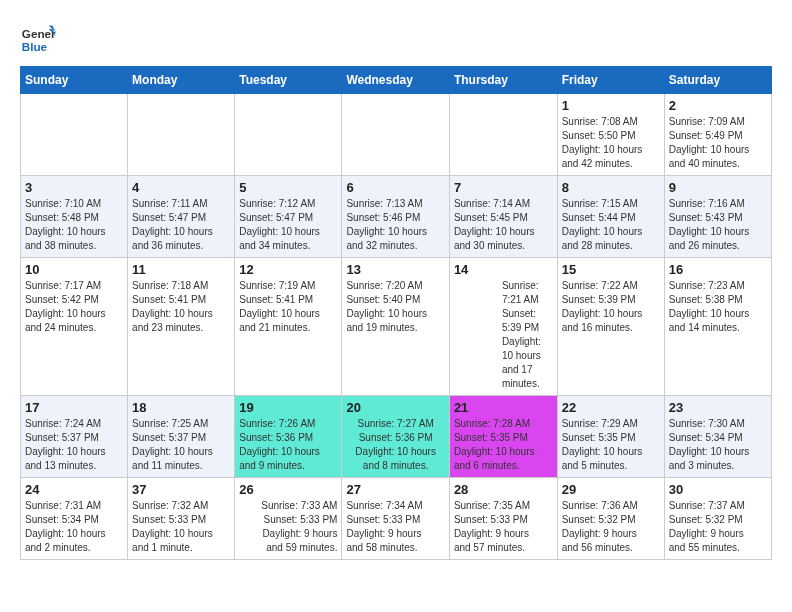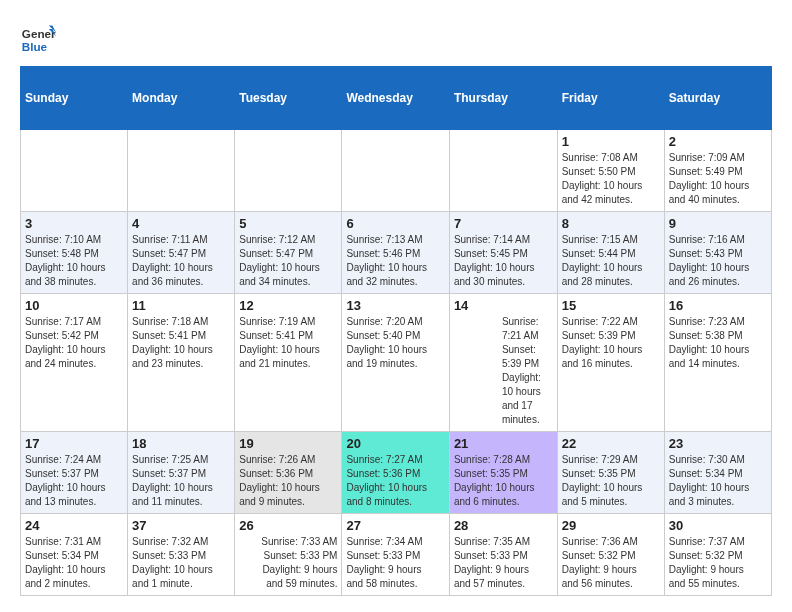--- a/index.html
+++ b/index.html
@@ -38,21 +38,21 @@
       color: #333;
     }
     .calendar {
       width: 100%;
       border-collapse: collapse;
       font-size: 11px;
     }
     .calendar th {
       background-color: #1a6abf;
       color: #fff;
-      padding: 24px 4px;
+      padding: 6px 4px;
       text-align: left;
       font-size: 12px;
       font-weight: bold;
       border: 1px solid #1a6abf;
     }
     .calendar td {
       border: 1px solid #ccc;
       vertical-align: top;
       padding: 4px;
       width: 108px;
@@ -244,35 +244,35 @@
 Daylight: 10 hours
 and 13 minutes.</div>
         </td>
         <td style="background: rgb(238, 242, 250);">
           <span class="day-num">18</span>
           <div class="day-info" style="white-space: pre-line;">Sunrise: 7:25 AM
 Sunset: 5:37 PM
 Daylight: 10 hours
 and 11 minutes.</div>
         </td>
-        <td style="background: #e5e5e5;">
+        <td style="background: #5eead4;">
           <span class="day-num">19</span>
           <div class="day-info" style="white-space: pre-line;">Sunrise: 7:26 AM
 Sunset: 5:36 PM
 Daylight: 10 hours
 and 9 minutes.</div>
         </td>
         <td style="background: #5eead4;">
           <span class="day-num">20</span>
-          <div class="day-info" style="white-space: pre-line;">Sunrise: 7:27 AM
+          <div class="day-info" style="white-space: pre-line; text-align: center;">Sunrise: 7:27 AM
 Sunset: 5:36 PM
 Daylight: 10 hours
 and 8 minutes.</div>
         </td>
-        <td style="background: #c4b5fd;">
+        <td style="background: #d946ef;">
           <span class="day-num">21</span>
           <div class="day-info" style="white-space: pre-line;">Sunrise: 7:28 AM
 Sunset: 5:35 PM
 Daylight: 10 hours
 and 6 minutes.</div>
         </td>
         <td style="background: rgb(238, 242, 250);">
           <span class="day-num">22</span>
           <div class="day-info" style="white-space: pre-line;">Sunrise: 7:29 AM
 Sunset: 5:35 PM

